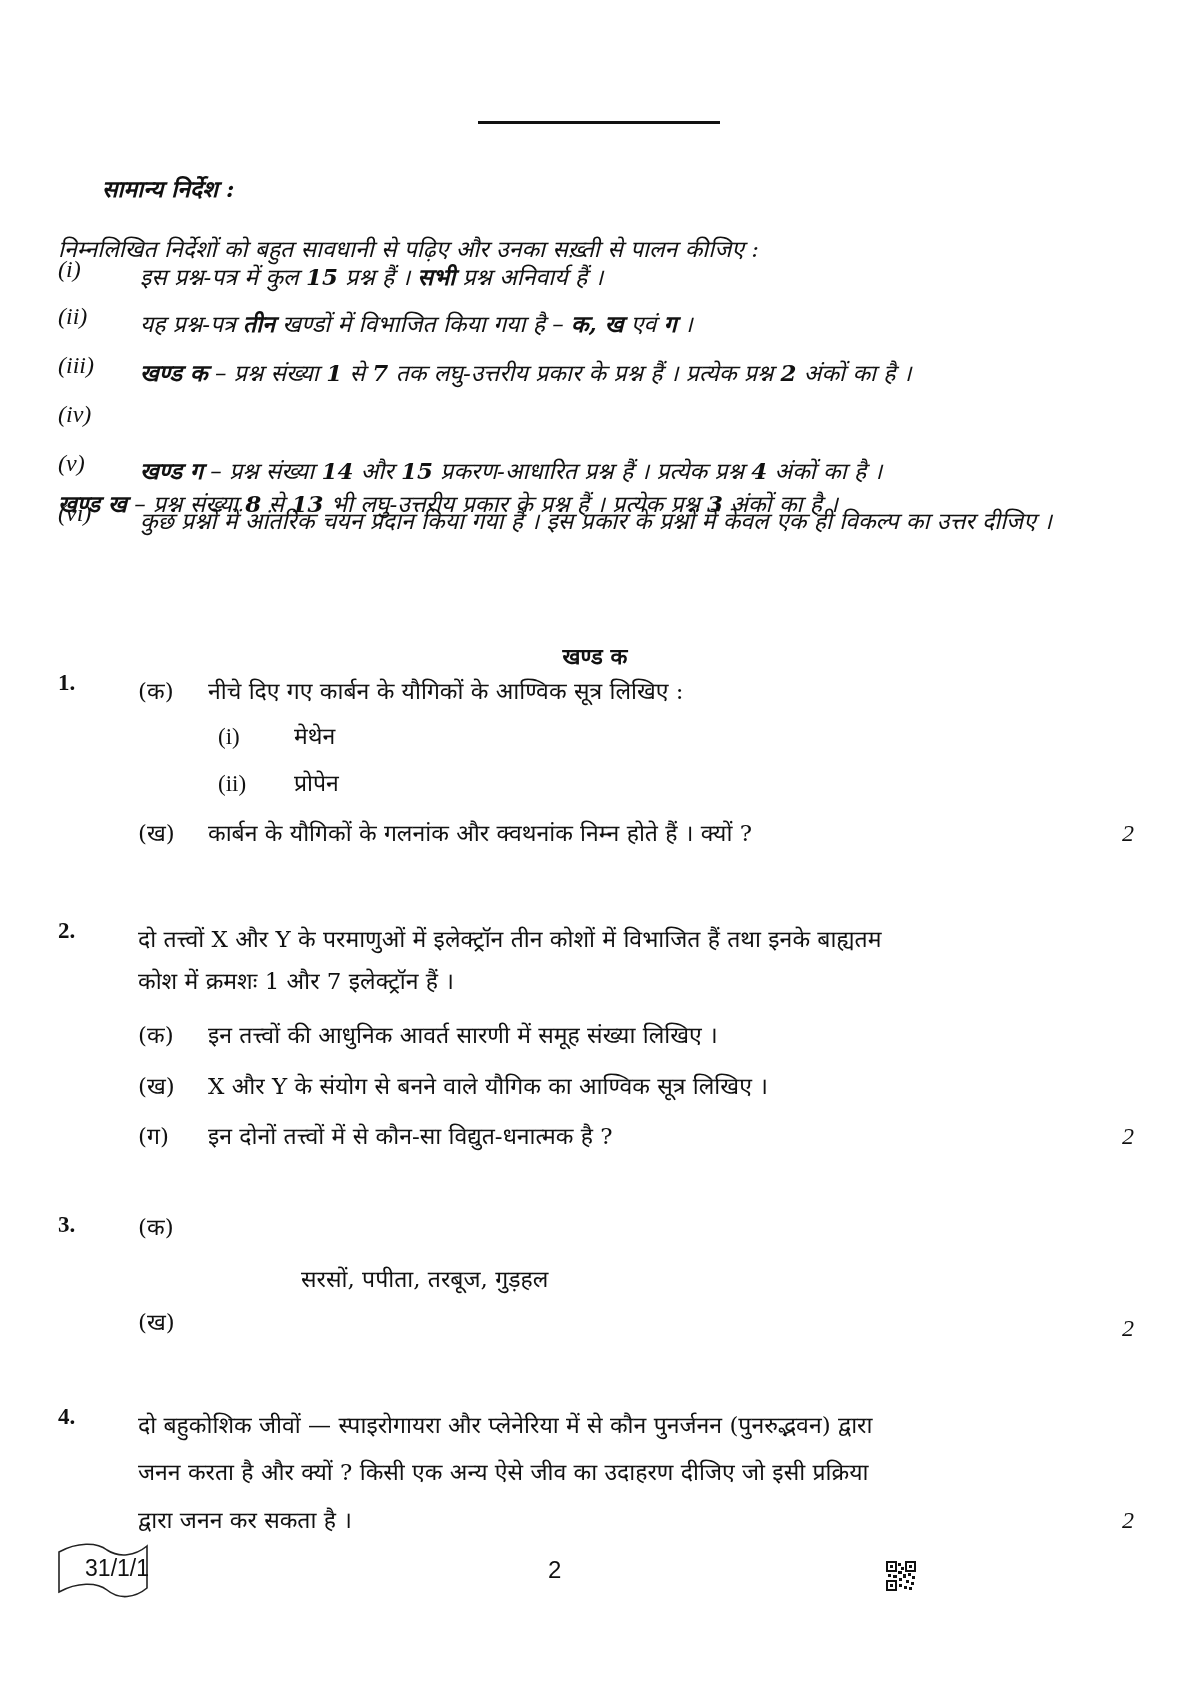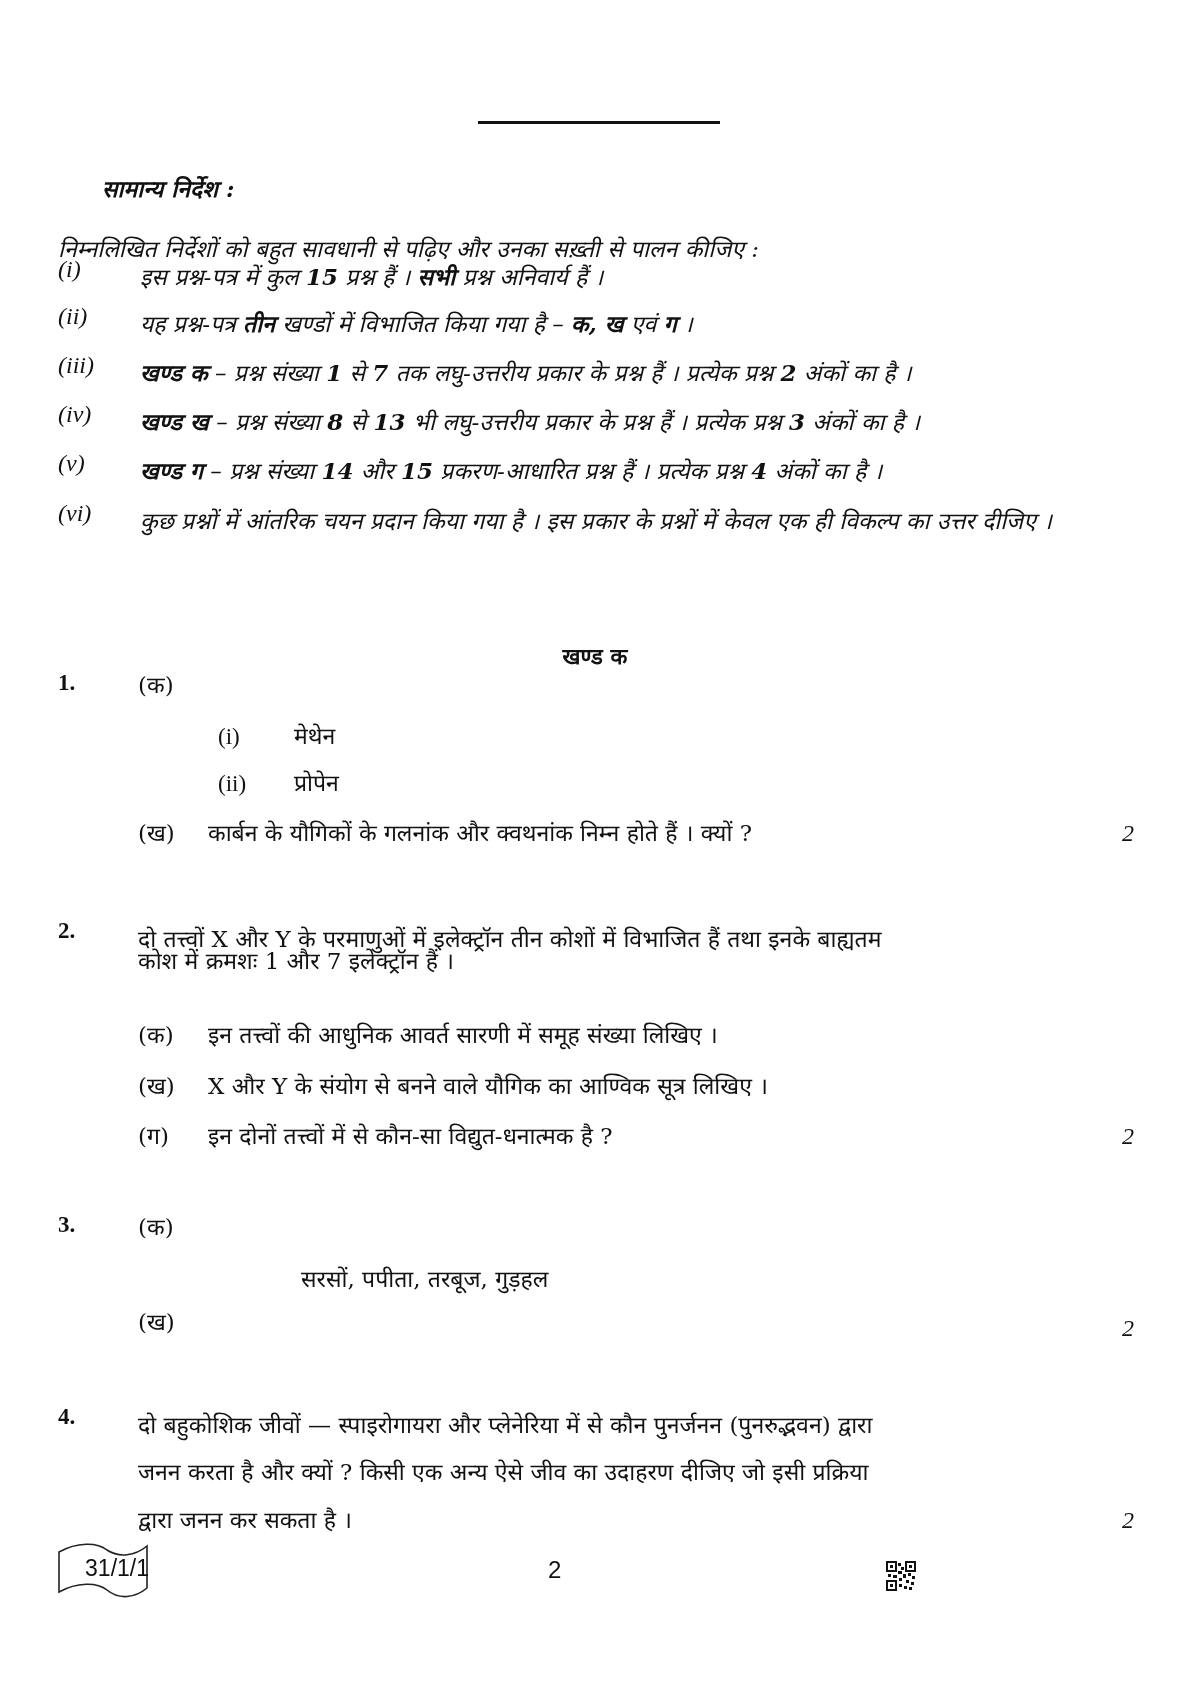--- a/index.html
+++ b/index.html
@@ -114,60 +114,61 @@
 <div class="instr-row" style="top:303px;">
   <span class="instr-num">(ii)</span>
   <span class="instr-text"><span>यह प्रश्न-पत्र </span><b>तीन</b><span> खण्डों में विभाजित किया गया है – </span><b>क, ख</b><span> एवं </span><b>ग</b><span> ।</span></span>
 </div>
 
 <div class="instr-row" style="top:352px;justify-content:space-between;">
   <span class="instr-num">(iii)</span>
   <span class="instr-text"><b>खण्ड क</b><span> – प्रश्न संख्या </span><b>1</b><span> से </span><b>7</b><span> तक लघु-उत्तरीय प्रकार के प्रश्न हैं । प्रत्येक प्रश्न </span><b>2</b><span> अंकों का है ।</span></span>
 </div>
 
-<div class="instr-row" style="top:401px;">
+<div class="instr-row" style="top:401px;flex-direction:column;">
   <span class="instr-num">(iv)</span>
   <span class="instr-text"><b>खण्ड ख</b><span> – प्रश्न संख्या </span><b>8</b><span> से </span><b>13</b><span> भी लघु-उत्तरीय प्रकार के प्रश्न हैं । प्रत्येक प्रश्न </span><b>3</b><span> अंकों का है ।</span></span>
 </div>
 
 <div class="instr-row" style="top:450px;">
   <span class="instr-num">(v)</span>
   <span class="instr-text"><b>खण्ड ग</b><span> – प्रश्न संख्या </span><b>14</b><span> और </span><b>15</b><span> प्रकरण-आधारित प्रश्न हैं । प्रत्येक प्रश्न </span><b>4</b><span> अंकों का है ।</span></span>
 </div>
 
 <div class="instr-row" style="top:500px;">
   <span class="instr-num">(vi)</span>
   <span class="instr-text" style="width:1000px;">कुछ प्रश्नों में आंतरिक चयन प्रदान किया गया है । इस प्रकार के प्रश्नों में केवल एक ही विकल्प का उत्तर दीजिए ।</span>
 </div>
 
 <div class="abs section-head">खण्ड क</div>
 
 <div class="q-num" style="top:670px;">1.</div>
 <div class="q-line" style="left:138px; top:668px;">
   <span class="q-label">(क)</span>
+  <span class="q-text">नीचे दिए गए कार्बन के यौगिकों के आण्विक सूत्र लिखिए :</span>
 </div>
 <div class="q-line" style="left:218px; top:713px;">
   <span class="sub-label">(i)</span>
   <span class="q-text">मेथेन</span>
 </div>
 <div class="q-line" style="left:218px; top:760px;">
   <span class="sub-label">(ii)</span>
   <span class="q-text">प्रोपेन</span>
 </div>
 <div class="q-line" style="left:138px; top:810px;">
   <span class="q-label">(ख)</span>
   <span class="q-text">कार्बन के यौगिकों के गलनांक और क्वथनांक निम्न होते हैं । क्यों ?</span>
 </div>
 <div class="marks" style="top:820px;">2</div>
 
 <div class="q-num" style="top:918px;">2.</div>
 <div class="q-line" style="left:138px; top:916px;">
   <span class="q-text">दो तत्त्वों X और Y के परमाणुओं में इलेक्ट्रॉन तीन कोशों में विभाजित हैं तथा इनके बाह्यतम</span>
 </div>
-<div class="q-line" style="left:138px; top:938px;text-align:center;">
+<div class="q-line" style="left:138px; top:958px;text-align:center;">
   <span class="q-text">कोश में क्रमशः 1 और 7 इलेक्ट्रॉन हैं ।</span>
 </div>
 <div class="q-line" style="left:138px; top:1012px;">
   <span class="q-label">(क)</span>
   <span class="q-text">इन तत्त्वों की आधुनिक आवर्त सारणी में समूह संख्या लिखिए ।</span>
 </div>
 <div class="q-line" style="left:138px; top:1063px;">
   <span class="q-label">(ख)</span>
   <span class="q-text">X और Y के संयोग से बनने वाले यौगिक का आण्विक सूत्र लिखिए ।</span>
 </div>

